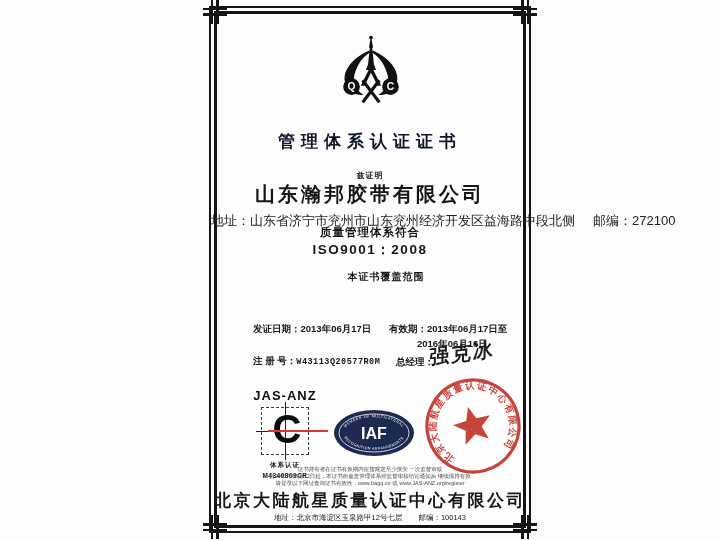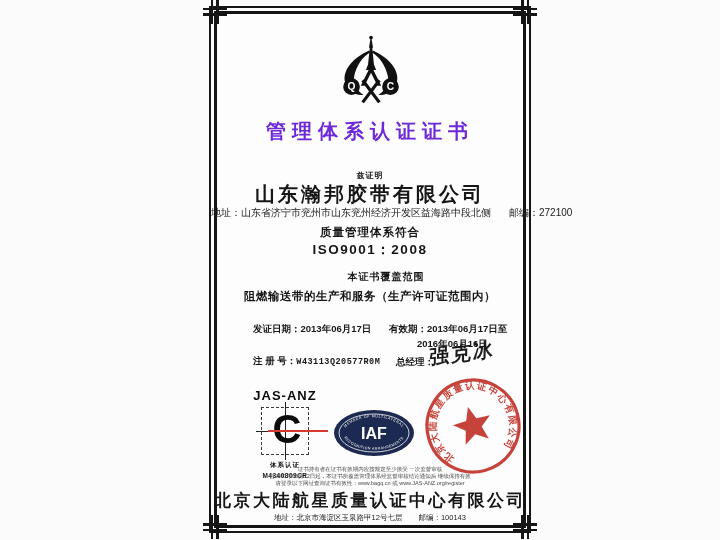--- a/index.html
+++ b/index.html
@@ -20,24 +20,24 @@
   .knot.bl{left:-8px;bottom:-8px}.knot.br{right:-8px;bottom:-8px}
   .kh{position:absolute;left:0;right:0;height:8px;box-sizing:border-box;}
   .kh.t{top:8px;border-top:2px solid #151515;border-bottom:3px solid #151515;}
   .kh.b{bottom:8px;border-top:3px solid #151515;border-bottom:2px solid #151515;}
   .kv{position:absolute;top:0;bottom:0;width:8px;box-sizing:border-box;}
   .kv.l{left:8px;border-left:2px solid #151515;border-right:3px solid #151515;}
   .kv.r{right:8px;border-left:3px solid #151515;border-right:2px solid #151515;}
 
   .abs{position:absolute;left:0;right:0;text-align:center;}
   .emblem{position:absolute;left:121px;top:24px;width:78px;height:88px;}
-  .title{top:110px;font-size:20px;font-weight:bold;letter-spacing:6px;color:#6d28d9;}
+  .title{top:122px;font-size:17px;font-weight:bold;letter-spacing:6px;color:#0f172a;}
   .certify{top:162px;font-size:8px;font-weight:bold;letter-spacing:1px;}
   .company{top:173px;font-size:20px;font-weight:bold;letter-spacing:3px;}
-  .addr{top:198px;font-size:10px;color:#222;white-space:nowrap;}
+  .addr{top:204px;font-size:13px;color:#222;white-space:nowrap;}
   .addr .gap{display:inline-block;width:18px;}
   .sysline{top:217px;font-size:11.5px;font-weight:bold;letter-spacing:1px;}
   .standard{top:233px;font-size:13.5px;font-weight:bold;letter-spacing:1.5px;}
   .scopelabel{top:262px;font-size:10px;font-weight:bold;letter-spacing:1px;padding-left:32px;}
   .scope{top:281px;font-size:11.5px;font-weight:bold;letter-spacing:0.5px;}
 
   .field{position:absolute;font-size:9.5px;font-weight:bold;white-space:nowrap;}
   .f-issue{left:42px;top:315px;}
   .f-valid{left:178px;top:315px;}
   .f-valid2{left:206px;top:330px;}
@@ -109,21 +109,20 @@
 
   <div class="abs title">管理体系认证证书</div>
   <div class="abs certify">兹证明</div>
   <div class="abs company">山东瀚邦胶带有限公司</div>
   <div class="abs addr">
     <span>地址：山东省济宁市兖州市山东兖州经济开发区益海路中段北侧</span><span class="gap"></span><span>邮编：272100</span>
   </div>
   <div class="abs sysline">质量管理体系符合</div>
   <div class="abs standard">ISO9001：2008</div>
   <div class="abs scopelabel">本证书覆盖范围</div>
-  <div class="abs scope">阻燃输送带的生产和服务（生产许可证范围内）</div>
 
   <div class="field f-issue">
     <span>发证日期：</span><span>2013年06月17日</span>
   </div>
   <div class="field f-valid">
     <span>有效期：</span><span>2013年06月17日至</span>
   </div>
   <div class="field f-valid2">2016年06月16日</div>
   <div class="field f-reg">
     <span>注 册 号：</span><span class="num">W43113Q20577R0M</span>

